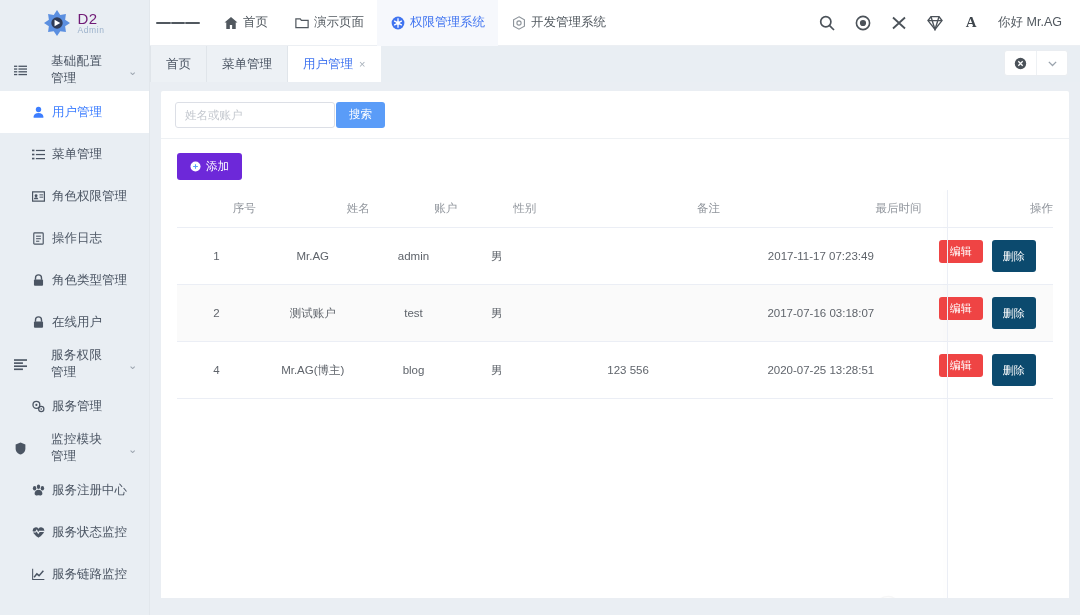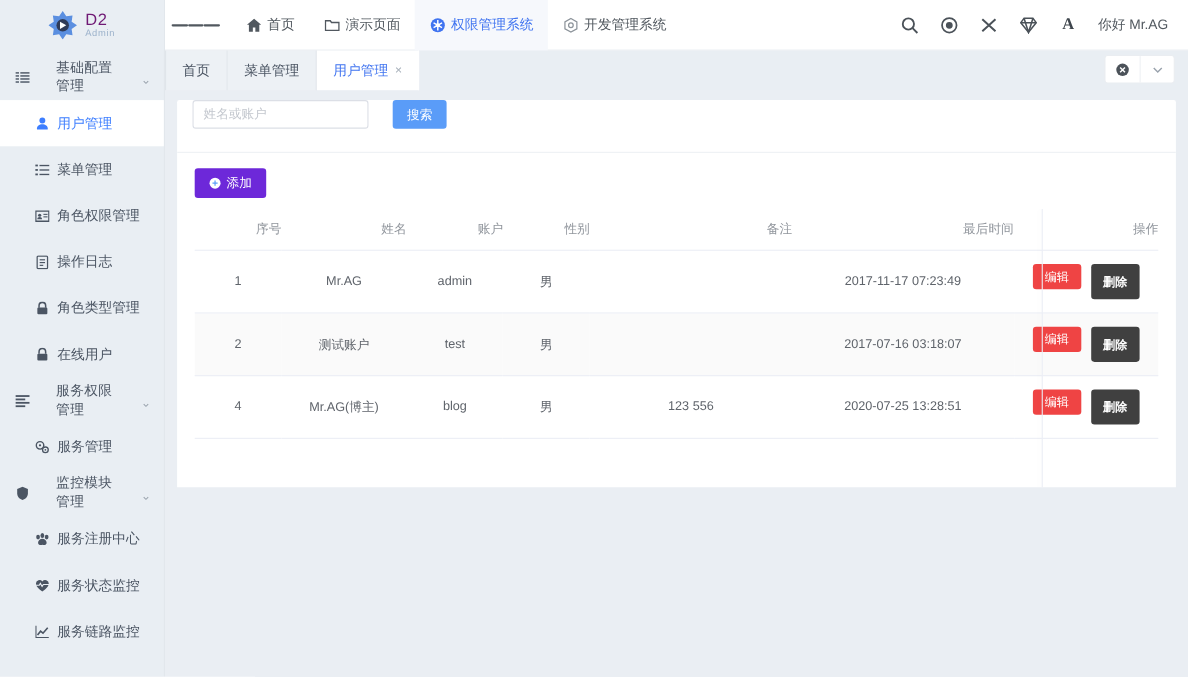--- a/index.html
+++ b/index.html
@@ -51,21 +51,21 @@
   .menu-item.active { background: #ffffff; color: #3d7eff; }
   .menu-item.active .mi-ico { color: #3d7eff; }
   .mi-ico, .mg-ico {
     width: 14px; height: 14px; flex: 0 0 14px;
     display: inline-flex; align-items: center; justify-content: center;
     color: #4b5563;
   }
   .mi-ico svg, .mg-ico svg { width: 13px; height: 13px; fill: currentColor; display:block; }
 
   
-  .main { flex: 1; height: 443px; display: flex; flex-direction: column; min-width: 0; }
+  .main { flex: 1; height: 598px; display: flex; flex-direction: column; min-width: 0; }
 
   
   .header {
     height: 46px; flex: 0 0 46px; background: #fff;
     display: flex; align-items: center;
     border-bottom: 1px solid #eceff3;
   }
   .hamburger {
     width: 44px; display:flex; align-items:center; justify-content:center;
     cursor: pointer; margin-left: 6px;
@@ -114,22 +114,22 @@
   .tab-act-btn + .tab-act-btn { border-left: 1px solid #eef1f4; color:#9aa3ad; }
   .tab-act-btn svg { width: 13px; height: 13px; display:block; }
 
   
   .content { flex: 1; padding: 9px 11px 0 11px; overflow: hidden; }
   .card {
     background: #fff; height: 561px; border-radius: 2px;
     display: flex; flex-direction: column; position: relative; overflow: hidden;
   }
   .search-row {
-    height: 48px; flex: 0 0 48px; display: flex; 
-    gap: 22px; padding: 0 14px;
+    height: 48px; flex: 0 0 48px; display: flex; align-items: center;
+    gap: 1px; padding: 0 14px;
     border-bottom: 1px solid #eef1f4;
   }
   .search-input {
     width: 160px; height: 26px; border: 1px solid #dcdfe6; border-radius: 3px;
     padding: 0 9px; font-size: 11.5px; color: #606266; outline: none;
     font-family: inherit;
   }
   .search-input::placeholder { color: #c3c7ce; }
   .btn {
     border: none; border-radius: 3px; cursor: pointer;
@@ -156,21 +156,21 @@
   .col-idx { width: 9%; }
   .col-name { width: 13%; }
   .col-acct { width: 10%; }
   .col-sex { width: 9%; }
   .col-note { width: 21%; }
   .col-time { width: 23%; }
   .col-op { width: 15%; }
 
   .op-cell { display: flex; gap: 9px; justify-content: center; }
   .btn-edit { background: #ef4444; height: 23px; padding: 0 11px; font-size: 11px; border-radius: 3px;}
-  .btn-del  { background: #404040; height: 23px; padding: 16px 11px; font-size: 11px; border-radius: 3px; font-weight: bold;}
+  .btn-del  { background: #0c4a6e; height: 23px; padding: 16px 11px; font-size: 11px; border-radius: 3px;}
 
   
   .fixed-divider {
     position: absolute; top: 0; bottom: 0; left: 786px; width: 1px;
     background: #ebeef5; box-shadow: -2px 0 5px rgba(0,0,0,.045);
     pointer-events: none;
   }
 
   
   .watermark {

